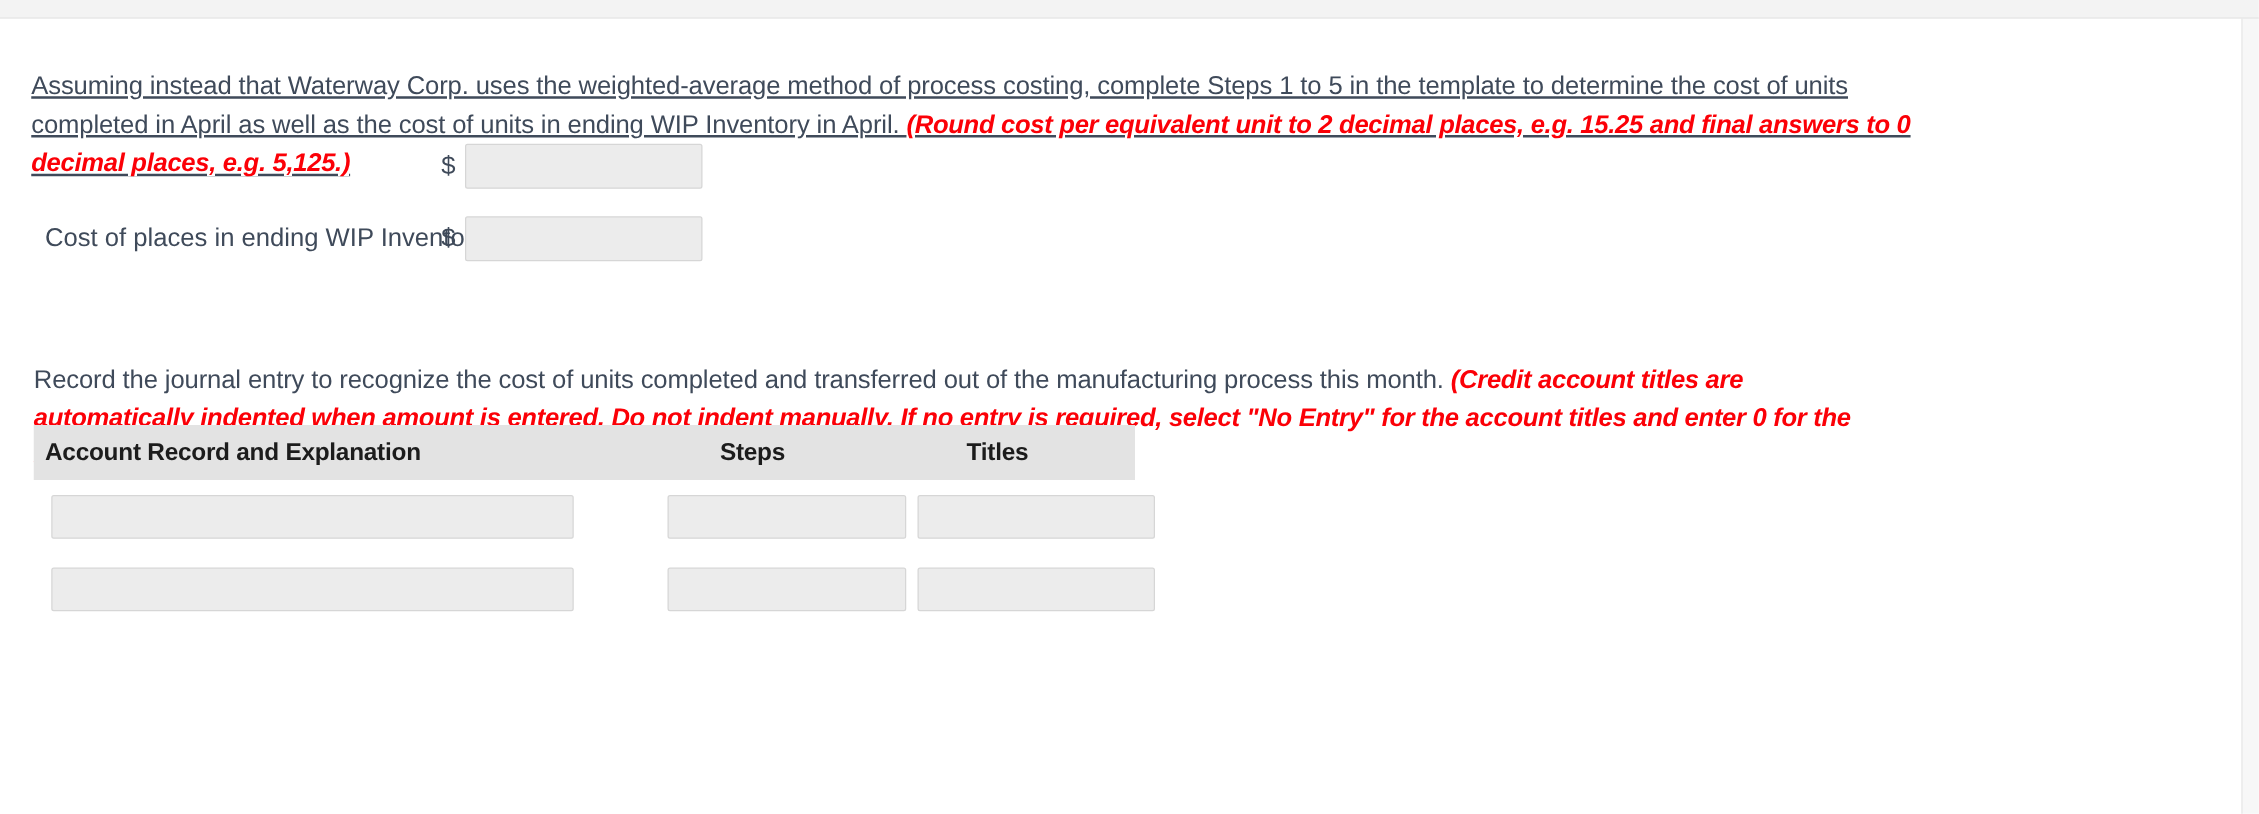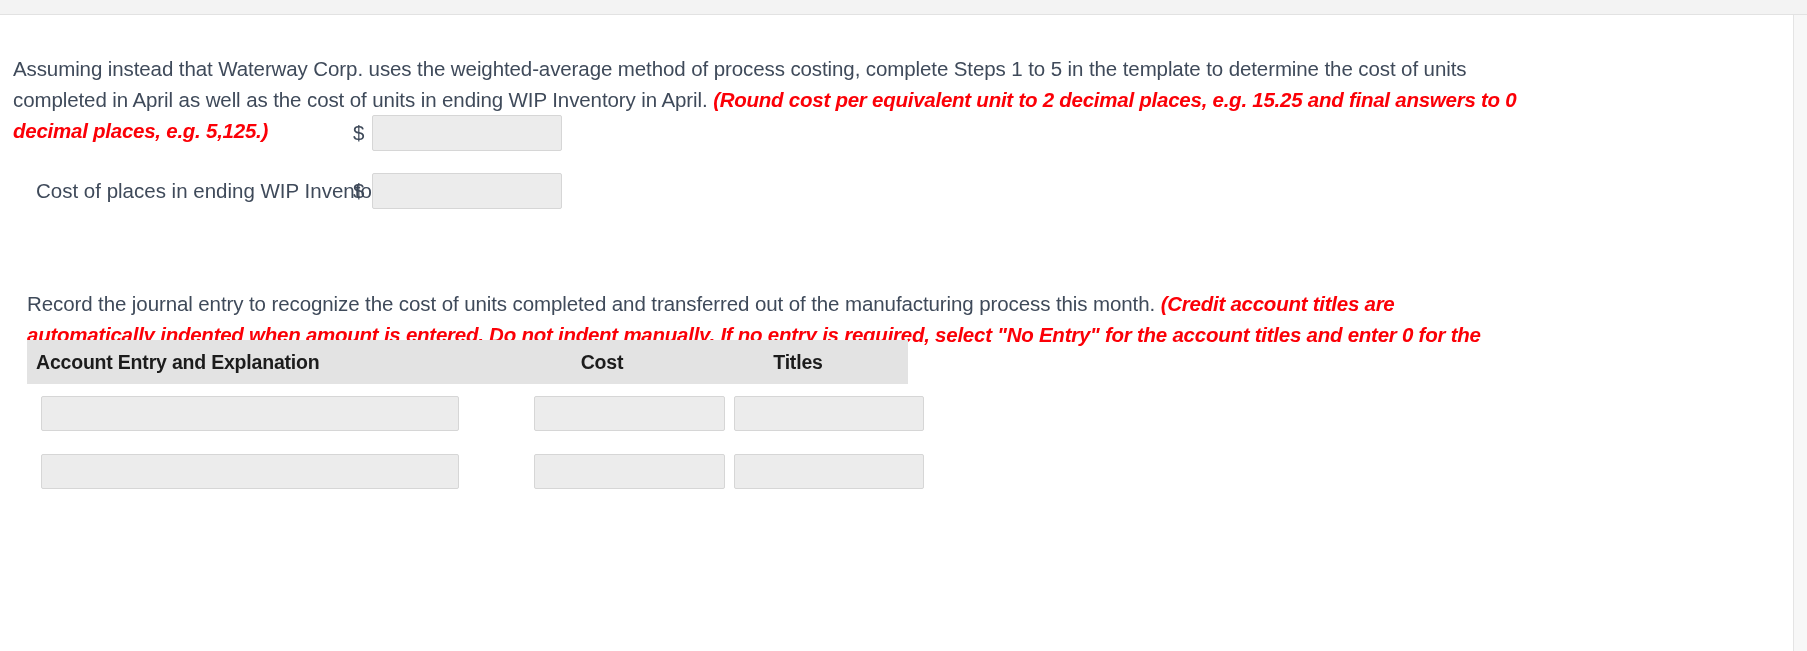--- a/index.html
+++ b/index.html
@@ -57,22 +57,23 @@
   
   .para {
     position: absolute;
     font-size: 20.5px;
     line-height: 31px;
     color: #3f4a5a;
     letter-spacing: -0.1px;
   }
   #intro-paragraph {
     top: 17px;
-    left: 13px;
+    left: 25px;
     width: 1510px;
+    text-decoration: underline;
   }
   #journal-paragraph {
     top: 252px;
     left: 27px;
     width: 1500px;
   }
   .note {
     color: #fb0007;
     font-style: italic;
     font-weight: bold;
@@ -193,22 +194,22 @@
       <span class="answer-label">Cost of places in ending WIP Inventory</span>
       <span class="dollar-sign">$</span>
       <input class="answer-input" type="text" value="" style="">
     </div>
 
     <p class="para" id="journal-paragraph"><span>Record the journal entry to recognize the cost of units completed and transferred out of the manufacturing process this month. </span><span class="note">(Credit account titles are automatically indented when amount is entered. Do not indent manually. If no entry is required, select "No Entry" for the account titles and enter 0 for the amounts. List debit entry before credit entry.)</span></p>
 
     <div class="journal-table">
 
       <div class="jt-header">
-        <div class="col col-account">Account Entry and Explanation</div>
-        <div class="col col-debit">Cost</div>
+        <div class="col col-account">Account Record and Explanation</div>
+        <div class="col col-debit">Steps</div>
         <div class="col col-credit">Titles</div>
       </div>
 
       <div class="jt-row">
         <div class="jt-cell cell-account">
           <input class="jt-input account" type="text" value="" style="">
         </div>
         <div class="jt-cell cell-debit">
           <input class="jt-input amount" type="text" value="" style="">
         </div>

